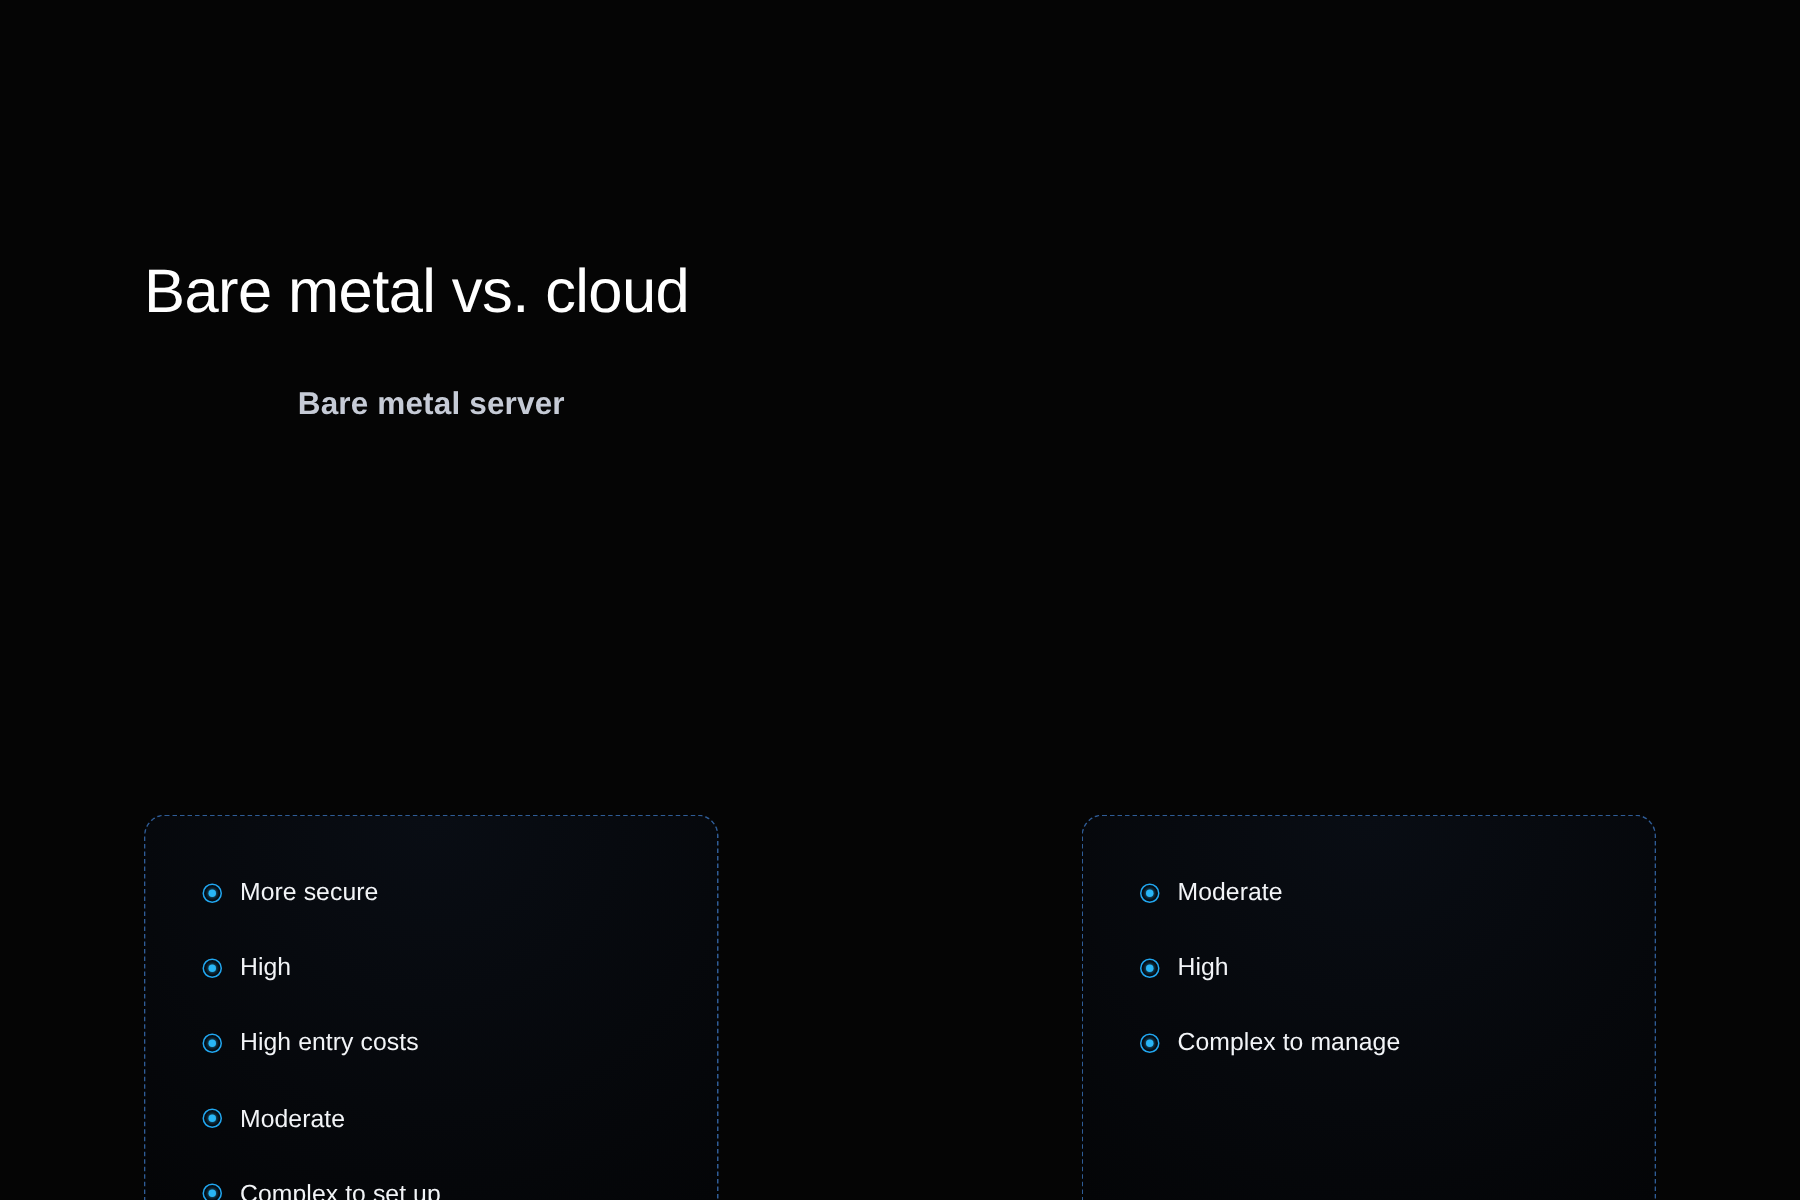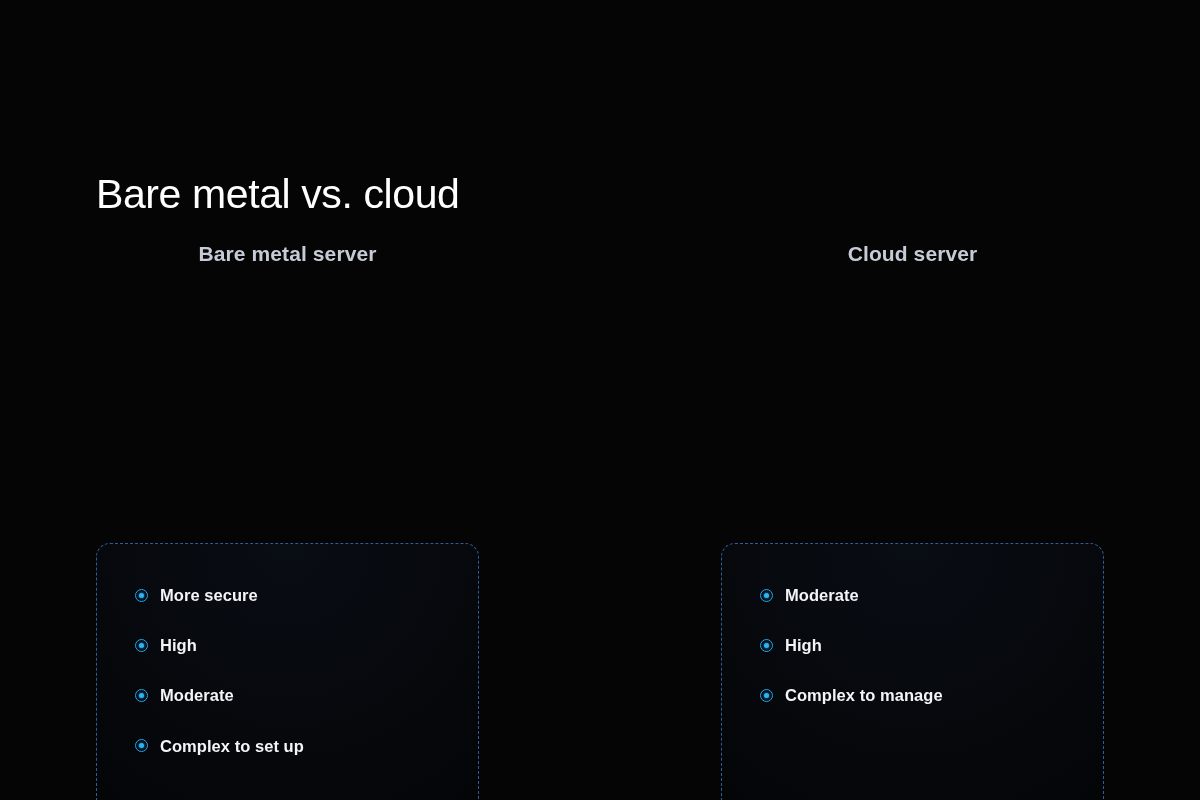--- a/index.html
+++ b/index.html
@@ -47,21 +47,21 @@
     width: 1200px;
   }
 
   .headers {
     position: relative;
     height: 38px;
   }
 
   .col-header {
     position: absolute;
-    top: 0;
+    top: 16px;
     font-size: 21px;
     font-weight: 600;
     color: #c6cbd6;
     line-height: 28px;
     letter-spacing: 0.1px;
     text-align: center;
     white-space: nowrap;
   }
 
   .col-header.left  { left: 96px;  width: 383px; }
@@ -123,52 +123,55 @@
     height: 5.2px;
     margin-left: -2.6px;
     margin-top: -2.6px;
     border-radius: 50%;
     background: #29b6f6;
     box-shadow: 0 0 3px rgba(41,182,246,0.9);
   }
 
   .item-label {
     font-size: 16.5px;
-    font-weight: 700;
+    font-weight: 400;
     color: #f2f4f7;
     line-height: 22px;
     letter-spacing: 0.05px;
     white-space: nowrap;
   }
 </style>
 </head>
 <body>
 
 <div class="page">
 
   <h1 class="page-title">Bare metal vs. cloud</h1>
 
   <div class="compare">
 
     <div class="headers">
       <div class="col-header left">Bare metal server</div>
-      <div class="col-header right">Cloud server</div>
     </div>
 
     <div class="cards">
 
       <div class="card left">
         <ul class="card-list">
           <li class="card-item">
             <span class="bullet"></span>
             <span class="item-label">More secure</span>
           </li>
           <li class="card-item">
             <span class="bullet"></span>
             <span class="item-label">High</span>
+          </li>
+          <li class="card-item">
+            <span class="bullet"></span>
+            <span class="item-label">High entry costs</span>
           </li>
           <li class="card-item">
             <span class="bullet"></span>
             <span class="item-label">Moderate</span>
           </li>
           <li class="card-item">
             <span class="bullet"></span>
             <span class="item-label">Complex to set up</span>
           </li>
 

